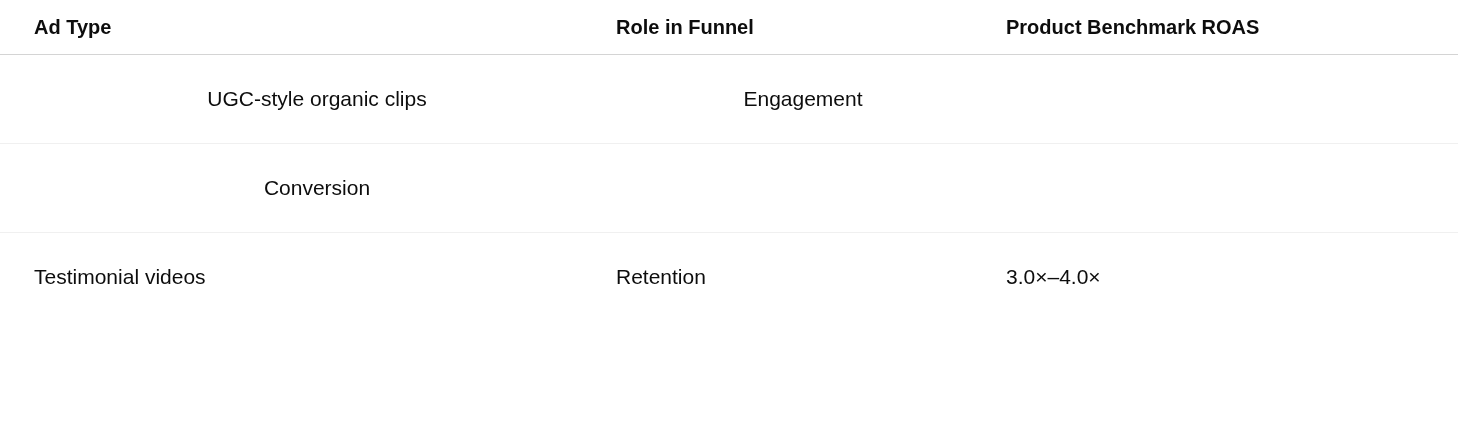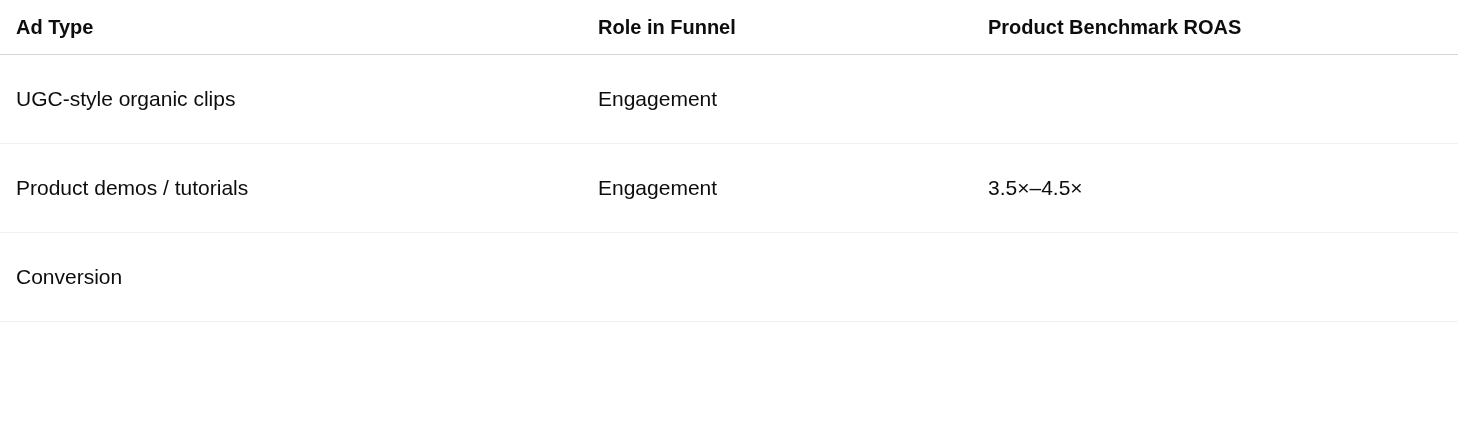--- a/index.html
+++ b/index.html
@@ -12,32 +12,33 @@
     color: #0d0d0d;
     overflow: hidden;
   }
   .table {
     width: 1458px;
   }
   .trow {
     display: grid;
     grid-template-columns: 582px 390px 1fr;
     align-items: center;
-    padding-left: 16px;
+    padding-left: 34px;
     background: #ffffff;
   }
   .trow.thead {
     height: 55px;
     border-bottom: 1px solid #d4d4d4;
   }
   .trow.tbody {
     height: 89px;
   }
   .trow.tbody.with-divider {
     border-bottom: 1px solid #f0f0f0;
+    text-align: center;
   }
   .cell {
     font-size: 21px;
     font-weight: 400;
     line-height: 1.25;
     white-space: nowrap;
     overflow: hidden;
     text-overflow: ellipsis;
     padding-right: 16px;
   }
@@ -55,24 +56,24 @@
     <div class="cell">Ad Type</div>
     <div class="cell">Role in Funnel</div>
     <div class="cell">Product Benchmark ROAS</div>
   </div>
 
   <div class="trow tbody with-divider">
     <div class="cell">UGC-style organic clips</div>
     <div class="cell">Engagement</div>
   </div>
 
-  <div class="trow tbody with-divider">
-    <div class="cell">Product demos / tutorials</div>
-    <div class="cell">Engagement</div>
-    <div class="cell">3.5×–4.5×</div>
-  </div>
 
   <div class="trow tbody with-divider">
     <div class="cell">Conversion</div>
   </div>
 
+  <div class="trow tbody">
+    <div class="cell">Testimonial videos</div>
+    <div class="cell">Retention</div>
+    <div class="cell">3.0×–4.0×</div>
+  </div>
 
 </div>
 
 </body></html>

